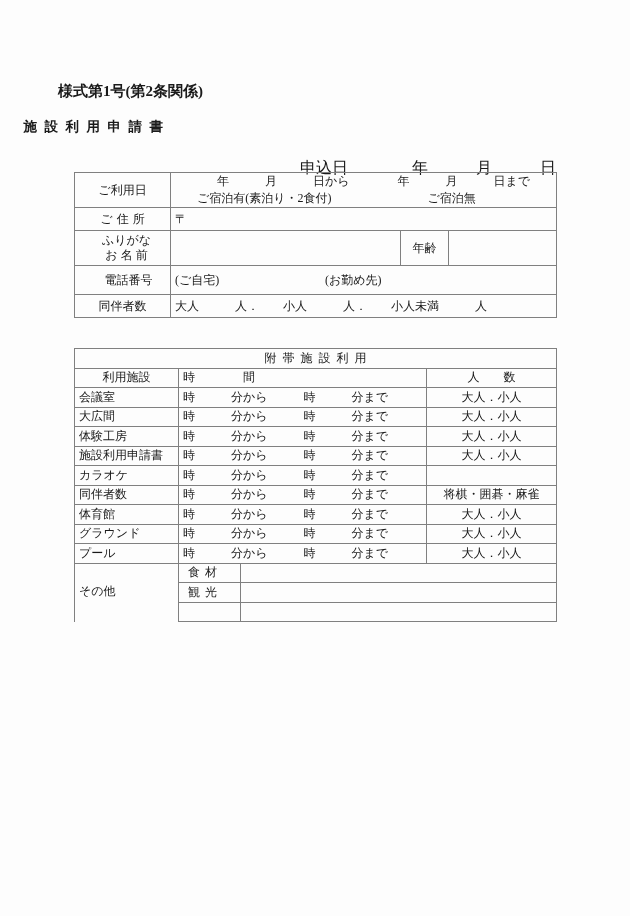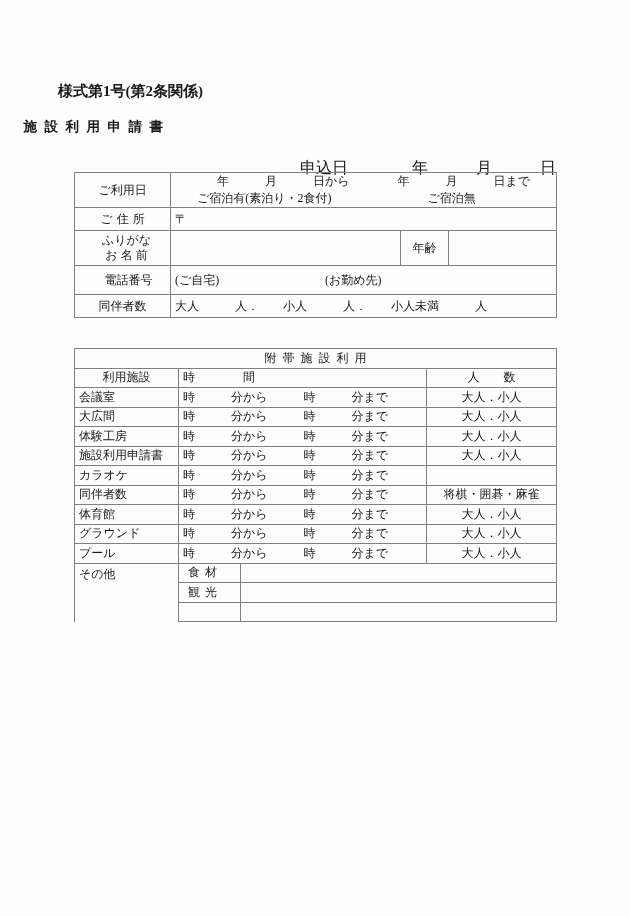--- a/index.html
+++ b/index.html
@@ -242,21 +242,21 @@
         <td class="ppl-cell">大人．小人</td>
       </tr>
 
       <tr>
         <td class="fac-name">プール</td>
         <td class="time-cell" colspan="2">時　　　分から　　　時　　　分まで</td>
         <td class="ppl-cell">大人．小人</td>
       </tr>
 
       <tr>
-        <td class="fac-name nb-b" rowspan="3" style="vertical-align:top;padding-top:3px;">その他</td>
+        <td class="fac-name nb-b" rowspan="3" style="vertical-align:top;padding-top:20px;">その他</td>
         <td class="sub-lbl">食材</td>
         <td class="l" colspan="2"></td>
       </tr>
 
       <tr>
         <td class="sub-lbl">観光</td>
         <td class="l" colspan="2"></td>
       </tr>
 
       <tr>

